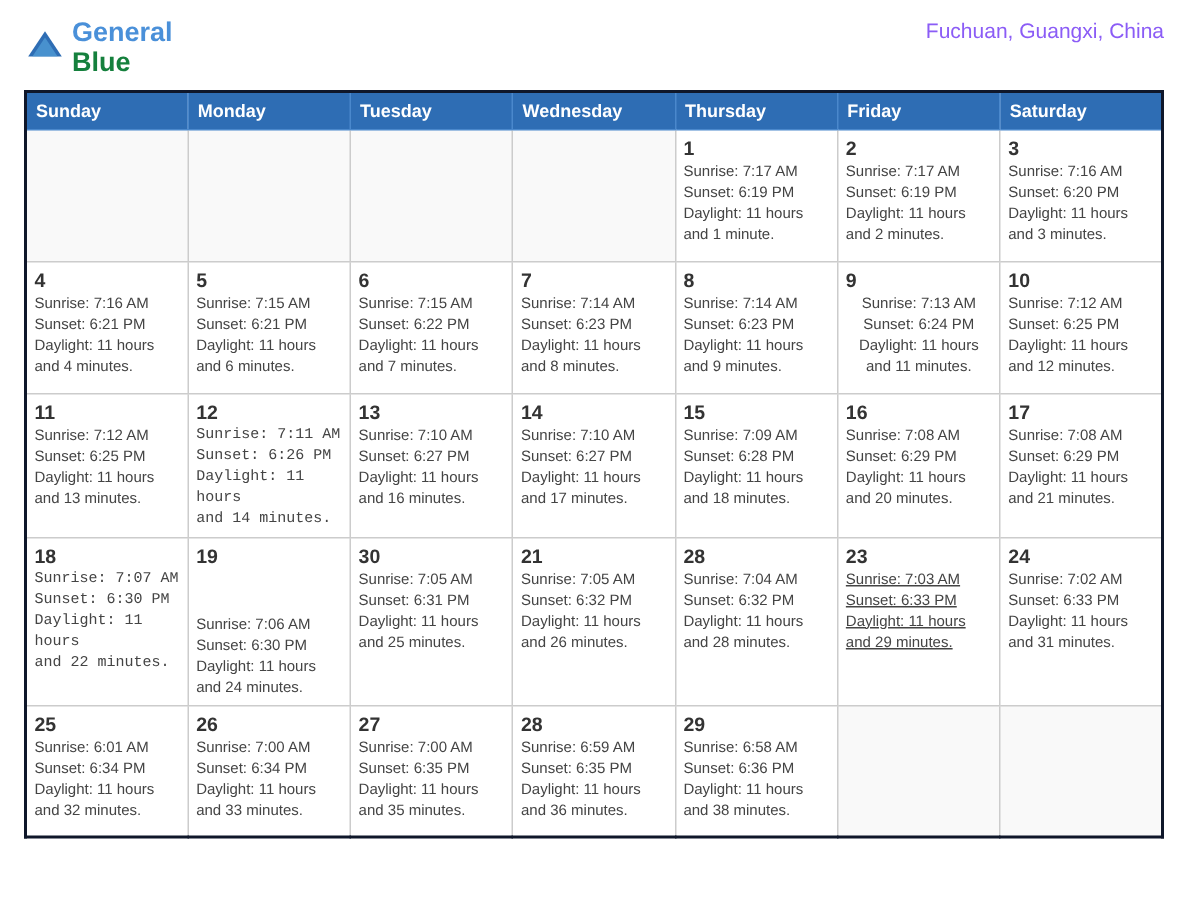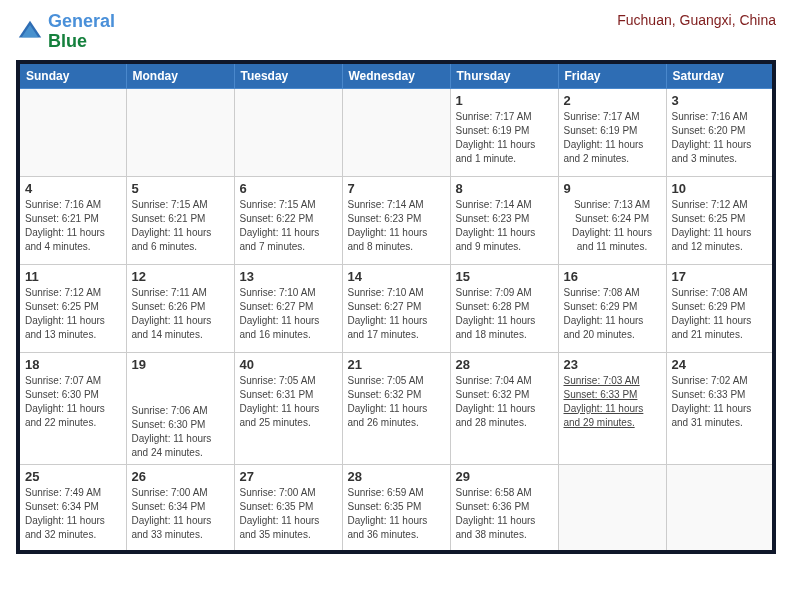--- a/index.html
+++ b/index.html
@@ -44,25 +44,25 @@
     .title-block {
       text-align: right;
     }
     .month-title {
       font-size: 32px;
       font-weight: normal;
       color: #333;
     }
     .subtitle {
       font-size: 14px;
-      color: #7f1d1d;
+      color: #8b5cf6;
     }
     .calendar {
       flex: 1;
-      border: 4px solid #0f172a;
+      border: 2px solid #0f172a;
       border-collapse: collapse;
       width: 100%;
       table-layout: fixed;
     }
     .calendar th {
       background-color: #2e6db4;
       color: #fff;
       text-align: left;
       padding: 5px 6px;
       font-size: 12px;
@@ -207,21 +207,21 @@
         <tr>
           <td>
             <span class="day-number">11</span>
             <div class="day-info" style="white-space: pre-line;">Sunrise: 7:12 AM
 Sunset: 6:25 PM
 Daylight: 11 hours
 and 13 minutes.</div>
           </td>
           <td>
             <span class="day-number">12</span>
-            <div class="day-info" style="white-space: pre-line;">Sunrise: 7:11 AM
+            <div class="day-info" style="white-space: pre-line; font-family: Liberation Mono, monospace;">Sunrise: 7:11 AM
 Sunset: 6:26 PM
 Daylight: 11 hours
 and 14 minutes.</div>
           </td>
           <td>
             <span class="day-number">13</span>
             <div class="day-info" style="white-space: pre-line;">Sunrise: 7:10 AM
 Sunset: 6:27 PM
 Daylight: 11 hours
 and 16 minutes.</div>
@@ -251,34 +251,34 @@
             <span class="day-number">17</span>
             <div class="day-info" style="white-space: pre-line;">Sunrise: 7:08 AM
 Sunset: 6:29 PM
 Daylight: 11 hours
 and 21 minutes.</div>
           </td>
         </tr>
         <tr>
           <td>
             <span class="day-number">18</span>
-            <div class="day-info" style="white-space: pre-line;">Sunrise: 7:07 AM
+            <div class="day-info" style="white-space: pre-line; font-family: Liberation Mono, monospace;">Sunrise: 7:07 AM
 Sunset: 6:30 PM
 Daylight: 11 hours
 and 22 minutes.</div>
           </td>
           <td>
             <span class="day-number">19</span>
             <div class="day-info" style="white-space: pre-line; margin-top: 32px;">Sunrise: 7:06 AM
 Sunset: 6:30 PM
 Daylight: 11 hours
 and 24 minutes.</div>
           </td>
           <td>
-            <span class="day-number">40</span>
+            <span class="day-number">30</span>
             <div class="day-info" style="white-space: pre-line;">Sunrise: 7:05 AM
 Sunset: 6:31 PM
 Daylight: 11 hours
 and 25 minutes.</div>
           </td>
           <td>
             <span class="day-number">21</span>
             <div class="day-info" style="white-space: pre-line;">Sunrise: 7:05 AM
 Sunset: 6:32 PM
 Daylight: 11 hours
@@ -302,21 +302,21 @@
             <span class="day-number">24</span>
             <div class="day-info" style="white-space: pre-line;">Sunrise: 7:02 AM
 Sunset: 6:33 PM
 Daylight: 11 hours
 and 31 minutes.</div>
           </td>
         </tr>
         <tr>
           <td>
             <span class="day-number">25</span>
-            <div class="day-info" style="white-space: pre-line;">Sunrise: 7:49 AM
+            <div class="day-info" style="white-space: pre-line;">Sunrise: 6:01 AM
 Sunset: 6:34 PM
 Daylight: 11 hours
 and 32 minutes.</div>
           </td>
           <td>
             <span class="day-number">26</span>
             <div class="day-info" style="white-space: pre-line;">Sunrise: 7:00 AM
 Sunset: 6:34 PM
 Daylight: 11 hours
 and 33 minutes.</div>

